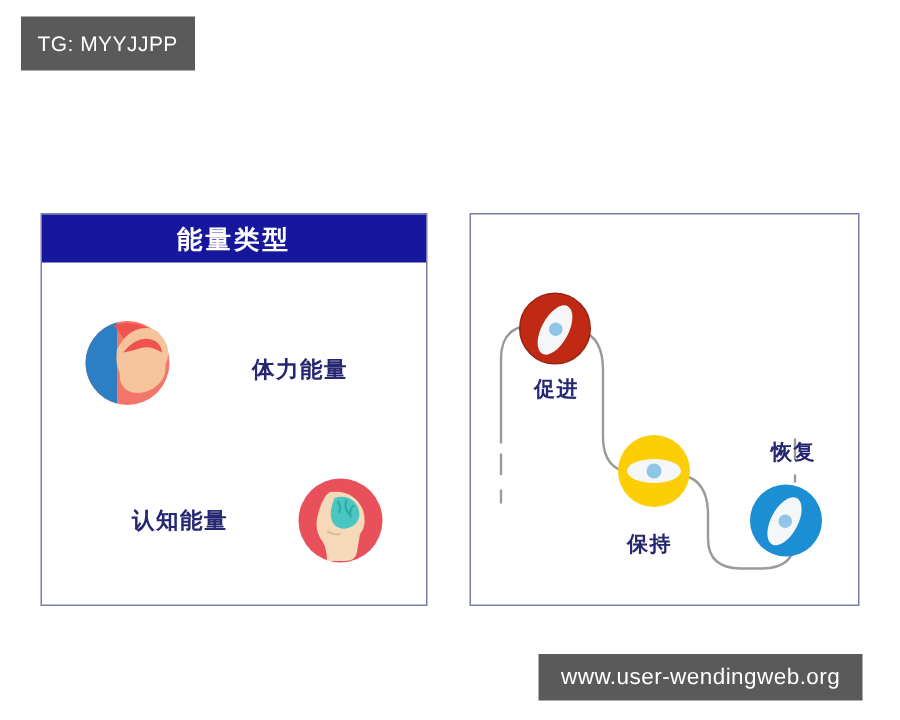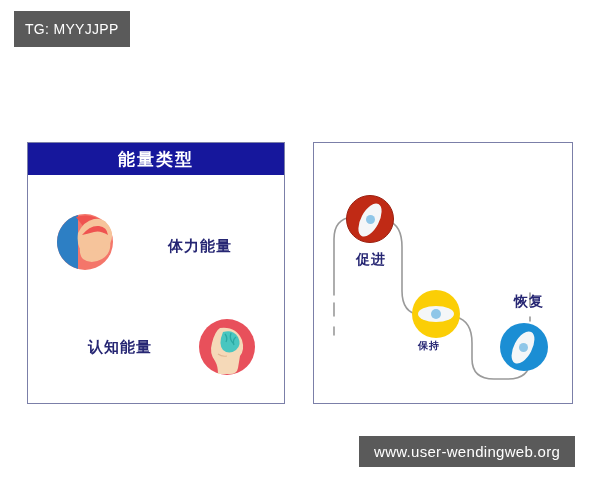--- a/index.html
+++ b/index.html
@@ -166,21 +166,21 @@
   
   #node-recover .eye {
     left: 14px; top: 7px; width: 18px; height: 35px;
     transform: rotate(28deg);
   }
   #node-recover .pupil {
     left: 19px; top: 20px; width: 9px; height: 9px;
   }
 
   #label-promote  { left: 42px;  top: 76px;  font-size: 14px; }
-  #label-maintain { left: 104px; top: 164px; font-size: 10px; }
+  #label-maintain { left: 104px; top: 179px; font-size: 14px; }
   #label-recover  { left: 200px; top: 118px; font-size: 14px; }
 </style>
 </head>
 <body>
 
 <div class="wm" id="wm-top">TG: MYYJJPP</div>
 
 <div class="panel" id="panel-left">
 
   <div class="panel-header">能量类型</div>

